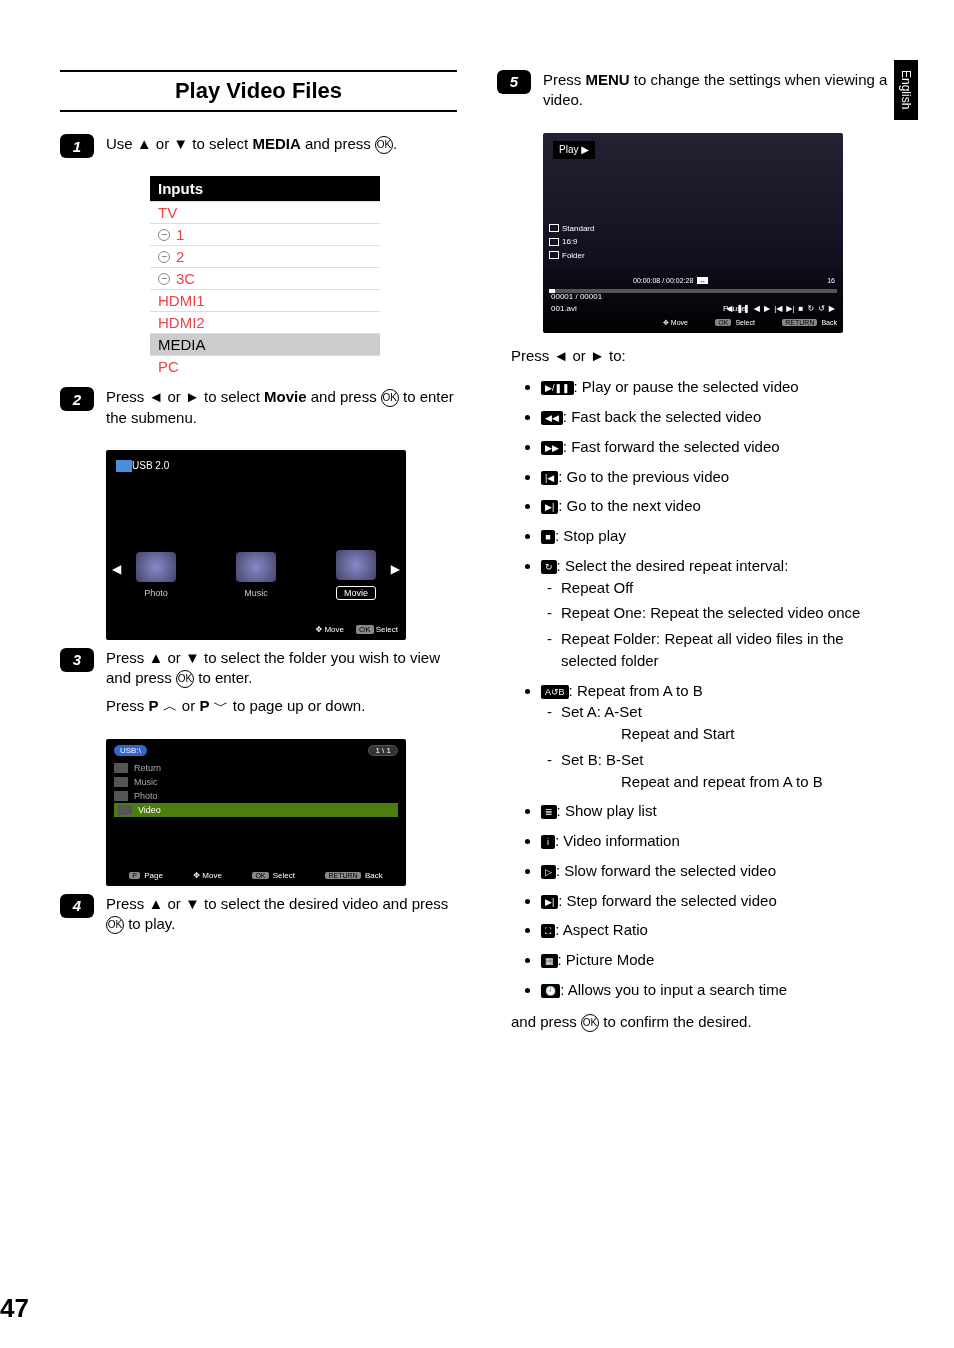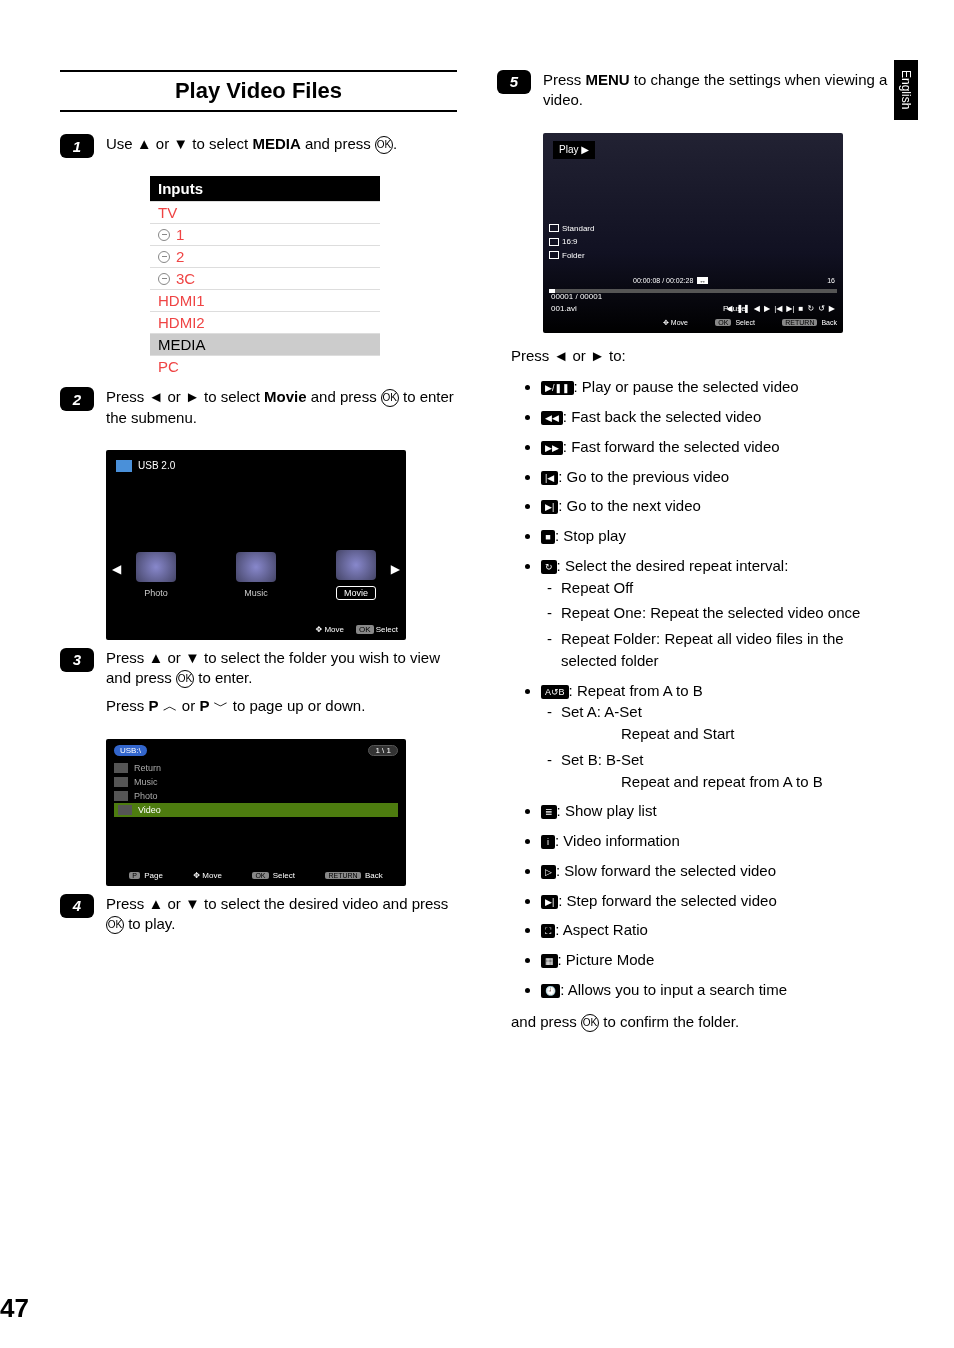--- a/index.html
+++ b/index.html
@@ -25,21 +25,21 @@
   .inputs-panel { width: 230px; margin: 10px auto 10px 90px; font-size: 15px; }
   .inputs-panel .hdr { background: #000; color: #fff; font-weight: bold; padding: 4px 8px; }
   .inputs-panel .row { border-top: 1px solid #ddd; padding: 2px 8px; color: #ef4444; display:flex; align-items:center; gap:6px; }
   .inputs-panel .row.sel { background: #ccc; color: #000; }
   .inp-ic { display:inline-block; width:12px; height:12px; border:1.5px solid #888; border-radius:50%; position:relative; }
   .inp-ic::after { content:""; position:absolute; left:3px; top:4px; width:5px; height:1.5px; background:#888; }
 
   
   .mock { background: #000; color: #fff; border-radius: 2px; font-size: 10px; position: relative; margin: 8px auto 8px 46px; }
   .mock1 { width: 300px; height: 190px; }
-  .mock1 .bar { position:absolute; top:10px; left:10px; display:flex; align-items:center; gap:6px; }
+  .mock1 .bar { position:absolute; top:10px; left:10px; display:flex; align-items:center; gap:0; }
   .mock1 .usbic { width:16px; height:12px; background:#4a90d9; }
   .mock1 .cats { position:absolute; top:100px; left:0; right:0; display:flex; justify-content:space-around; align-items:center; }
   .mock1 .cat { text-align:center; font-size:9px; color:#ccc; }
   .mock1 .cat-ic { width:40px; height:30px; background: radial-gradient(circle,#88c,#446); border-radius:4px; margin-bottom:6px; }
   .mock1 .cat.sel { color:#fff; }
   .mock1 .cat.sel .label { border:1px solid #fff; padding:1px 6px; border-radius:3px; }
   .mock1 .arrows { position:absolute; top:112px; left:6px; right:6px; display:flex; justify-content:space-between; font-size:12px; }
   .mock1 .foot { position:absolute; bottom:6px; right:8px; font-size:8px; display:flex; gap:12px; align-items:center; }
 
   .mock2 { width: 300px; height: 147px; }
@@ -301,19 +301,19 @@
         <li><span class="ico-key">≣</span><span>: Show play list</span></li>
         <li><span class="ico-key">i</span><span>: Video information</span></li>
         <li><span class="ico-key">▷</span><span>: Slow forward the selected video</span></li>
         <li><span class="ico-key">▶|</span><span>: Step forward the selected video</span></li>
         <li><span class="ico-key">⛶</span><span>: Aspect Ratio</span></li>
         <li><span class="ico-key">▦</span><span>: Picture Mode</span></li>
         <li><span class="ico-key">🕘</span><span>: Allows you to input a search time</span></li>
       </ul>
 
       <p style="margin:10px 0 0 14px;">
-        <span>and press </span><span class="ico ico-circ">OK</span><span> to confirm the folder.</span>
+        <span>and press </span><span class="ico ico-circ">OK</span><span> to confirm the desired.</span>
       </p>
     </div>
   </div>
 
   <div class="pagenum">47</div>
 </div>
 
 </body></html>

